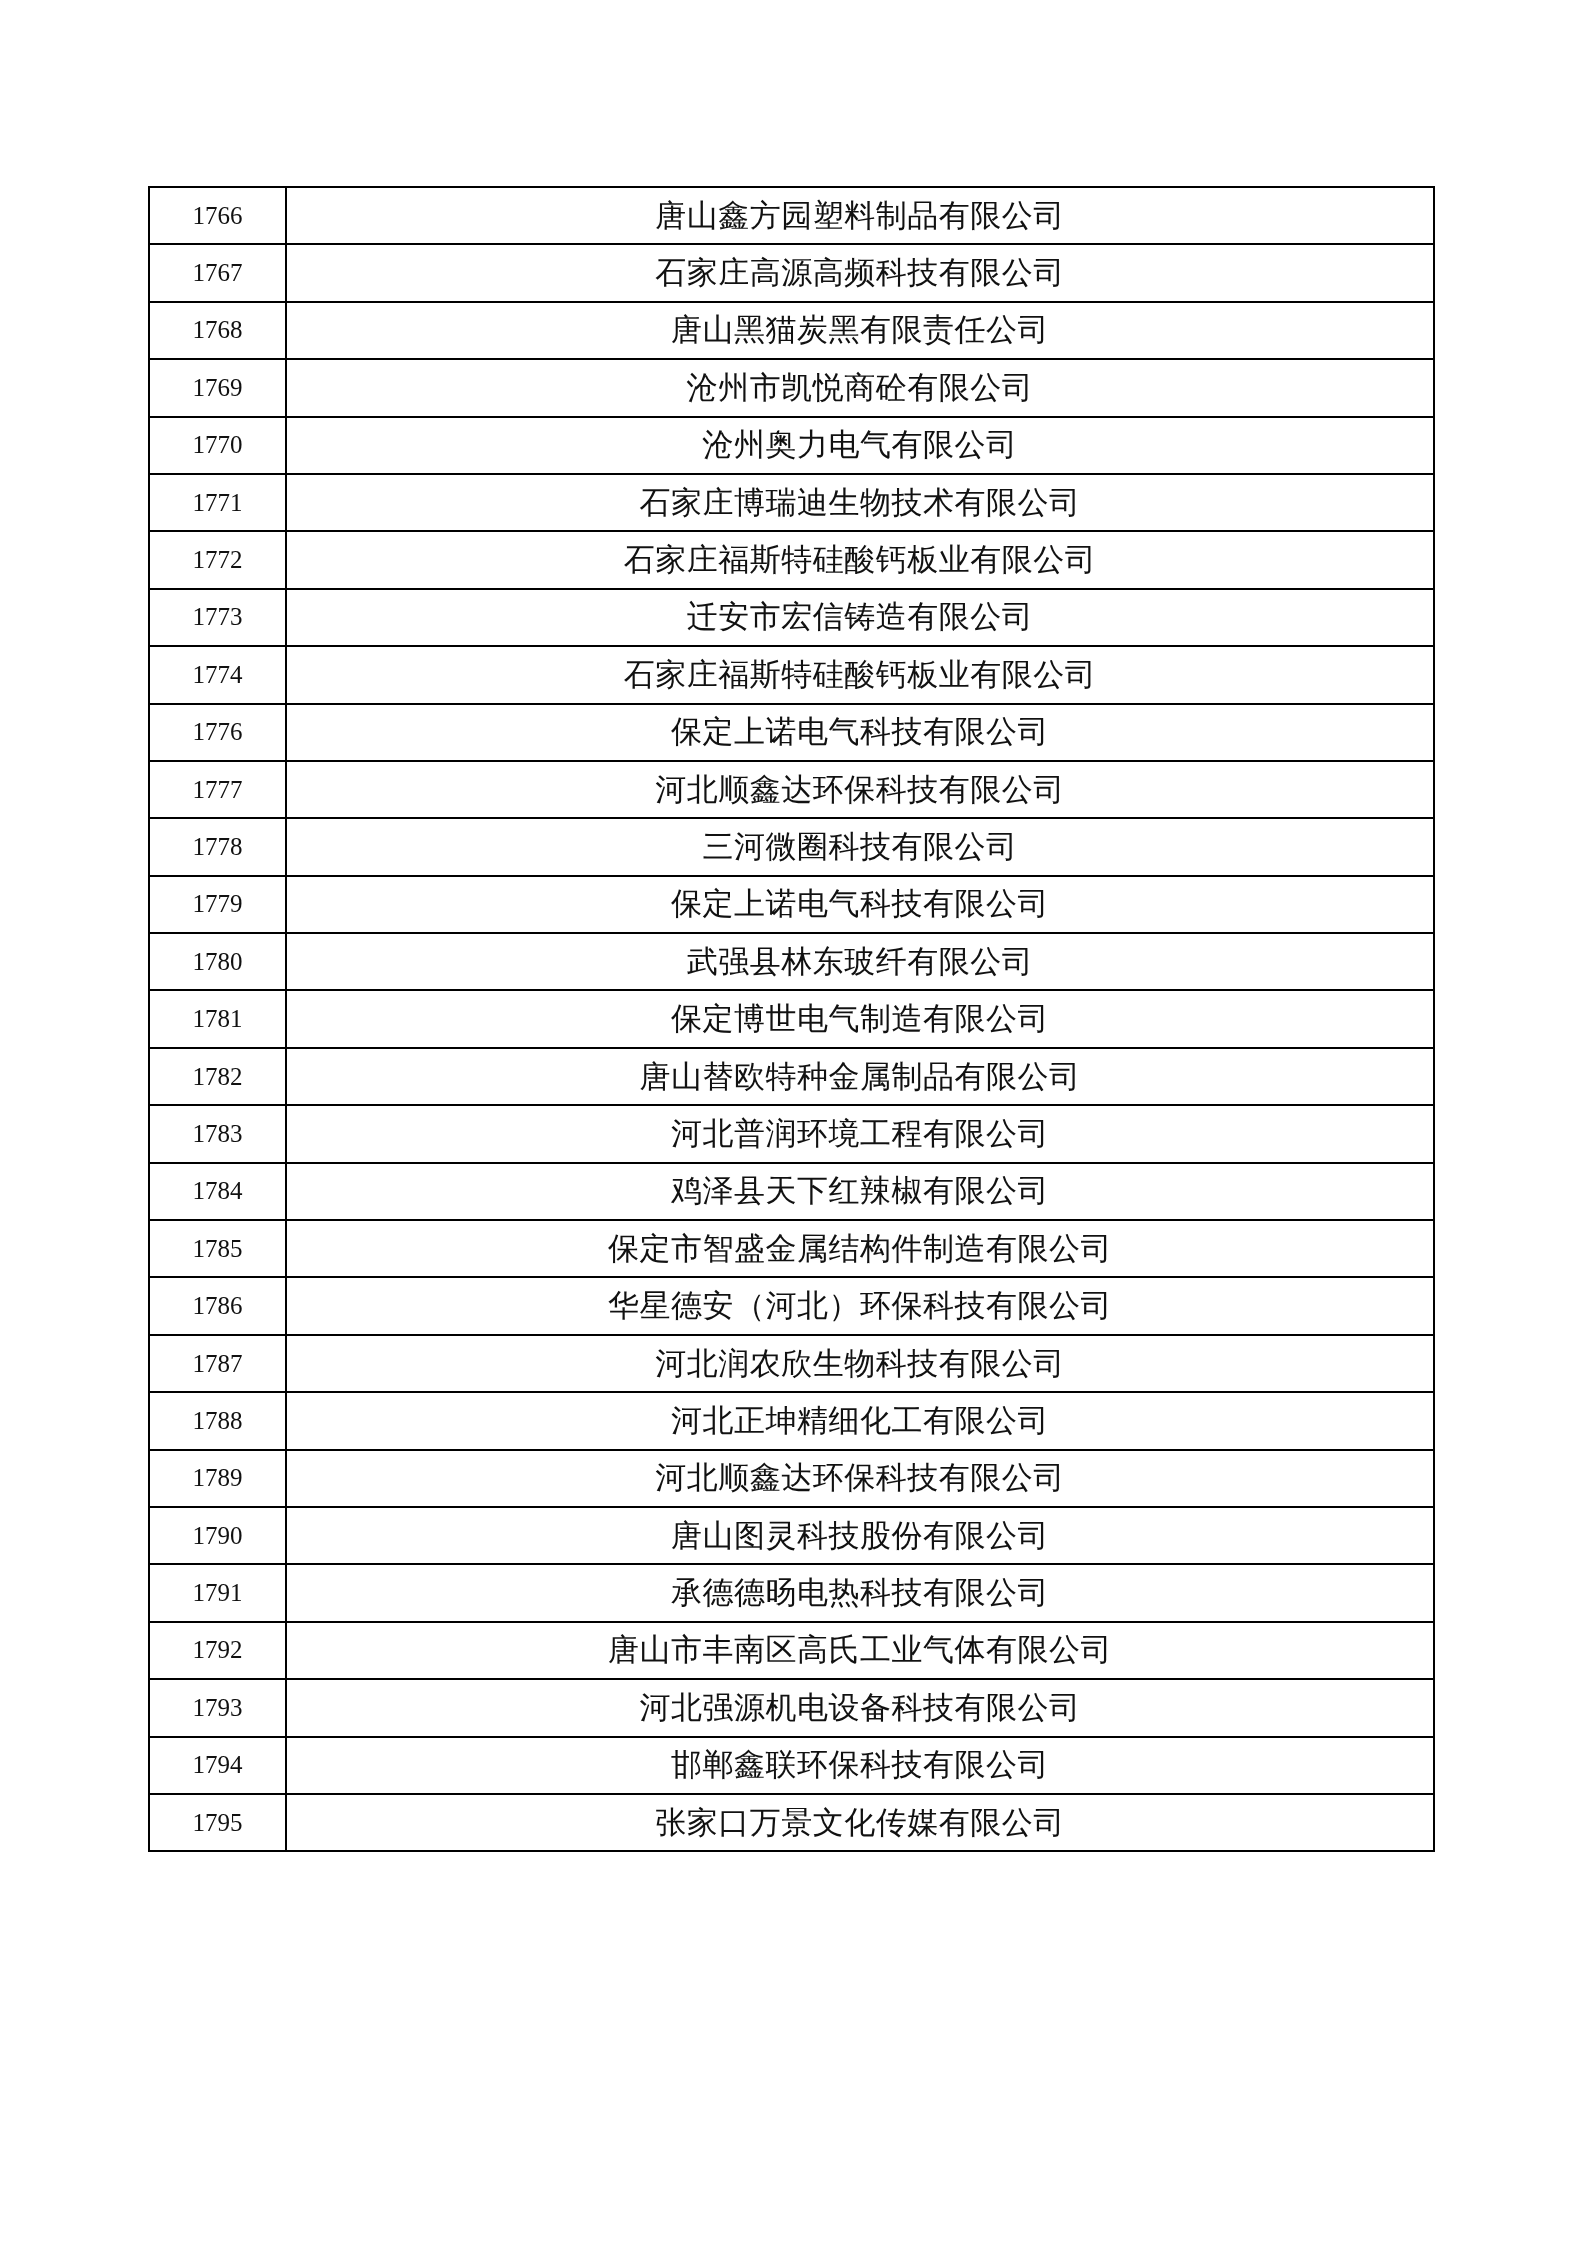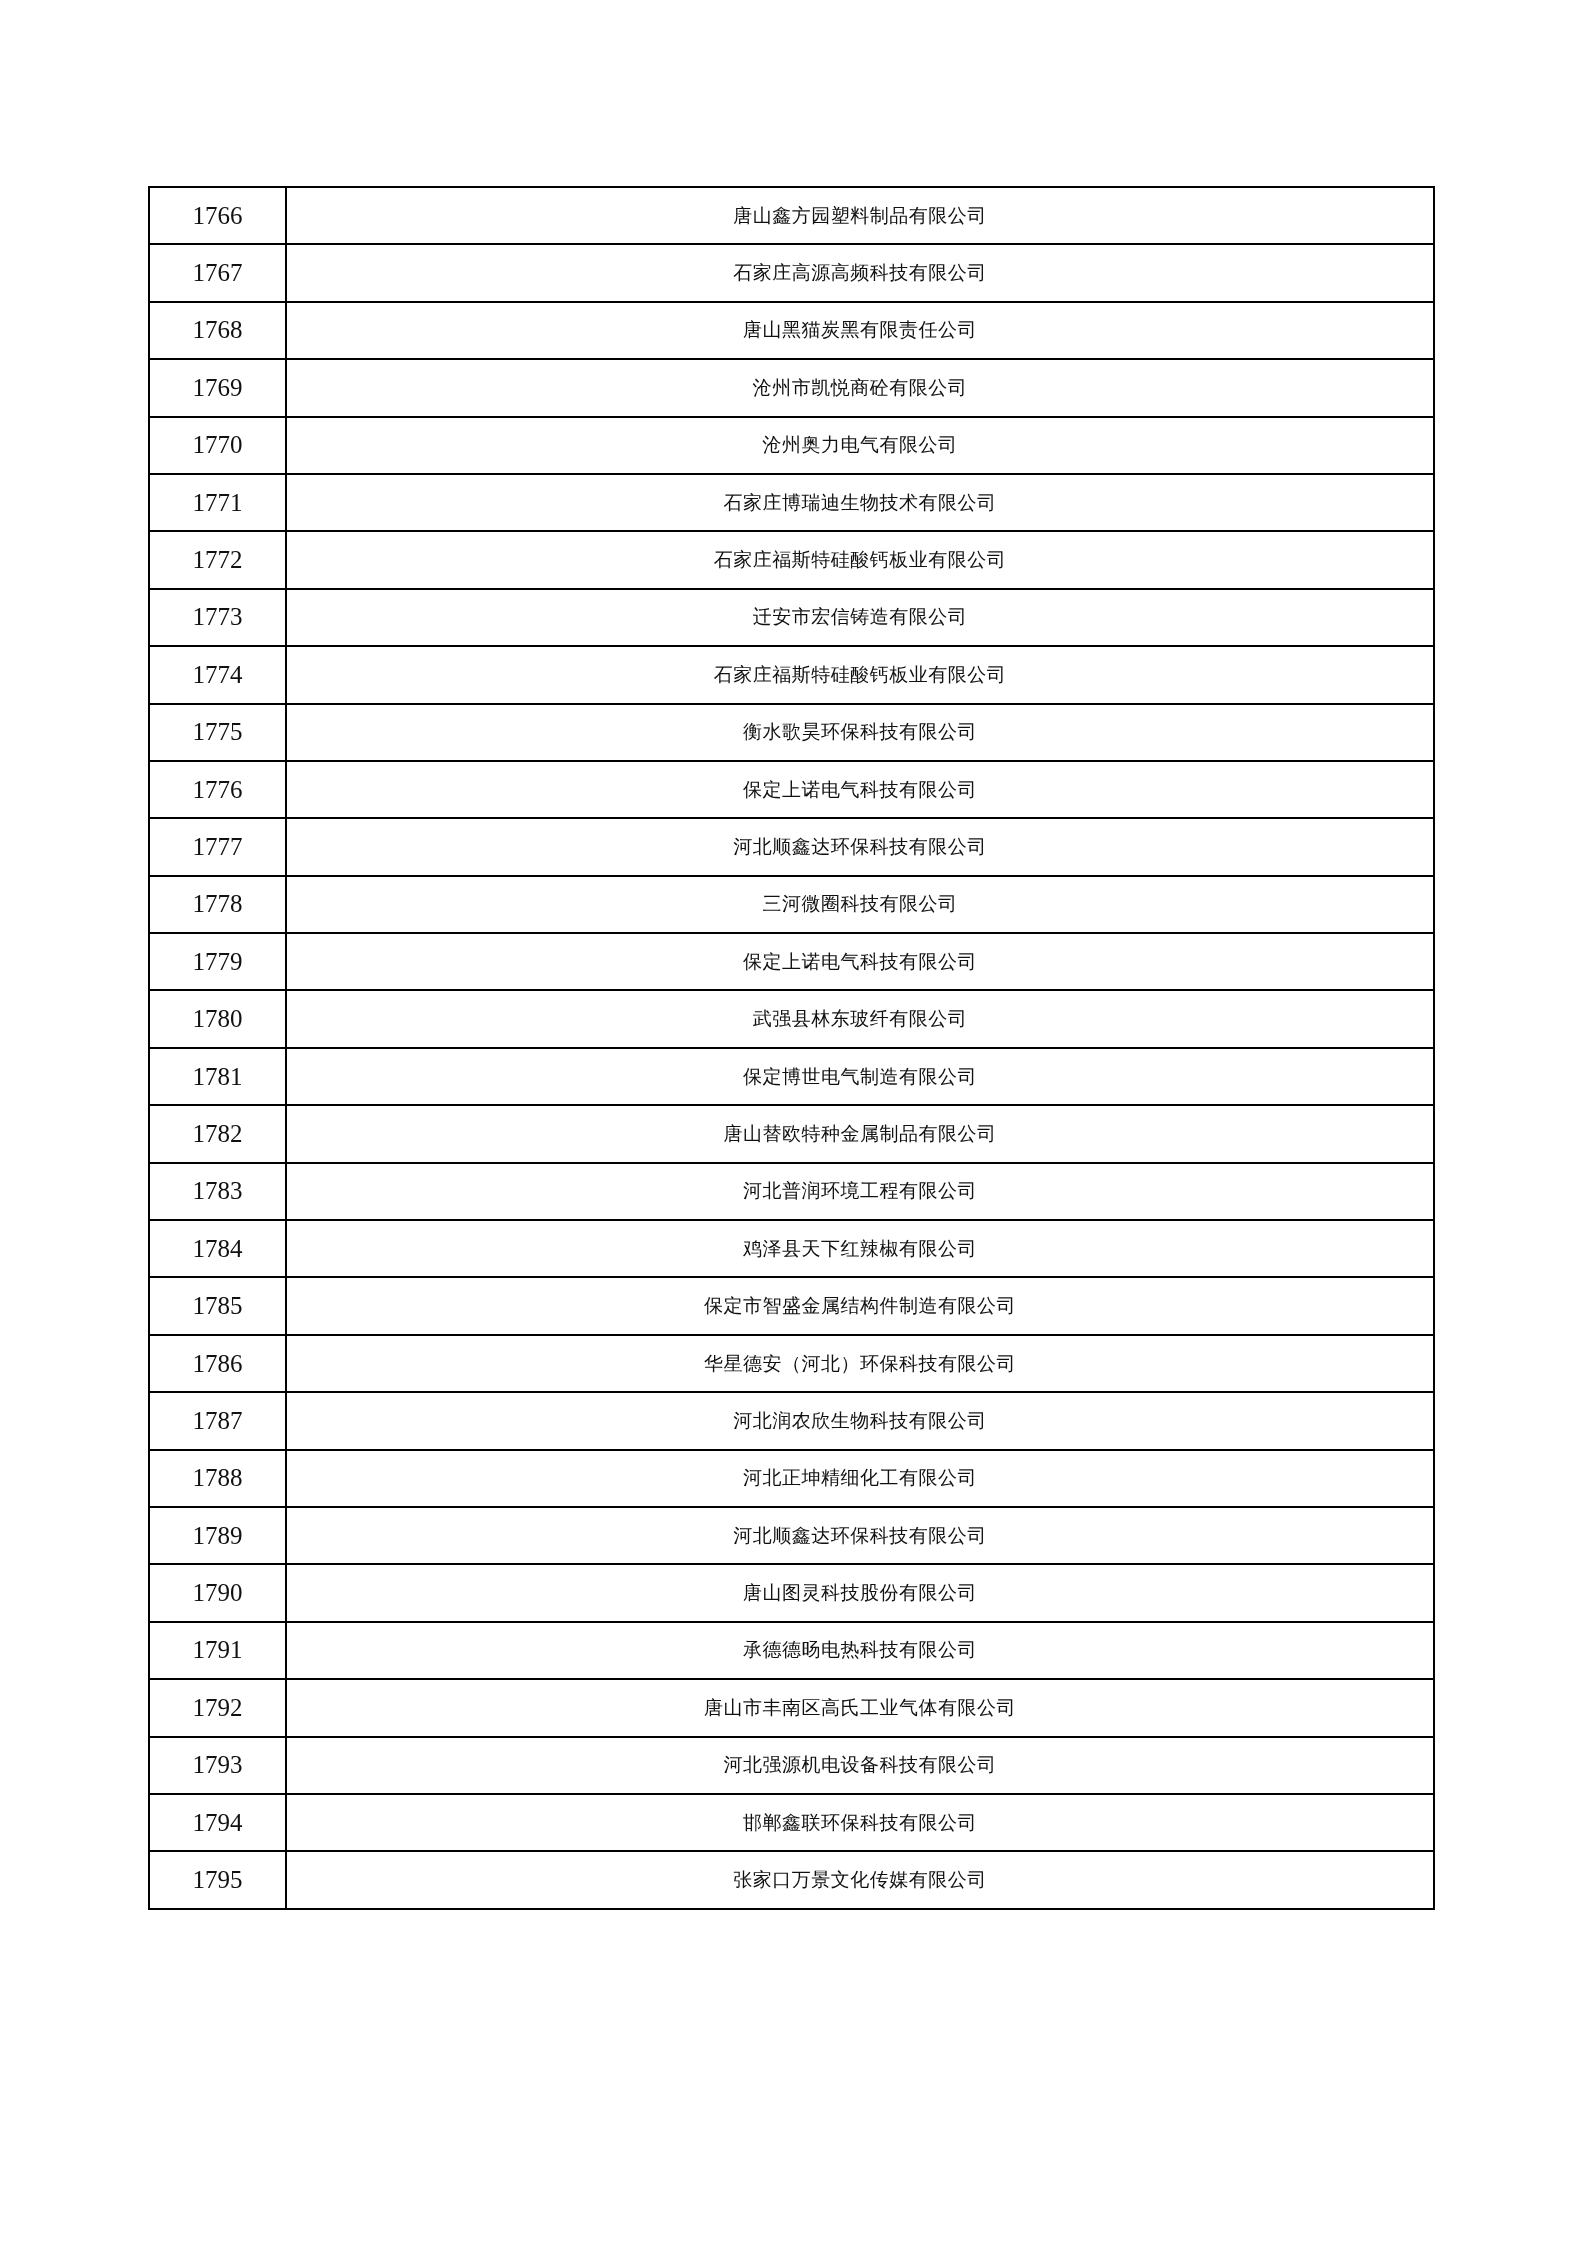--- a/index.html
+++ b/index.html
@@ -38,21 +38,21 @@
       color: #111111;
       box-sizing: border-box;
     }
     td.num {
       width: 137px;
       font-family: "Liberation Serif", "DejaVu Serif", serif;
       font-size: 25px;
     }
     td.name {
       font-family: Liberation Sans, sans-serif;
-      font-size: 19px;
+      font-size: 31px;
       letter-spacing: 0.5px;
     }
   </style>
 </head>
 <body>
 
 <div class="page">
   <table class="list">
     <tbody>
       <tr>
@@ -83,24 +83,20 @@
           <td class="num">1772</td>
           <td class="name">石家庄福斯特硅酸钙板业有限公司</td>
         </tr>
       <tr>
           <td class="num">1773</td>
           <td class="name">迁安市宏信铸造有限公司</td>
         </tr>
       <tr>
           <td class="num">1774</td>
           <td class="name">石家庄福斯特硅酸钙板业有限公司</td>
-        </tr>
-      <tr>
-          <td class="num">1775</td>
-          <td class="name">衡水歌昊环保科技有限公司</td>
         </tr>
       <tr>
           <td class="num">1776</td>
           <td class="name">保定上诺电气科技有限公司</td>
         </tr>
       <tr>
           <td class="num">1777</td>
           <td class="name">河北顺鑫达环保科技有限公司</td>
         </tr>
       <tr>

